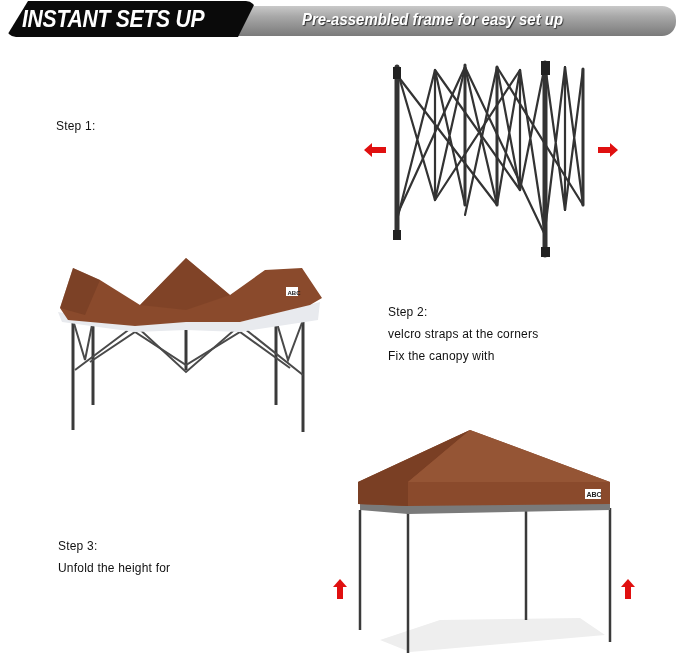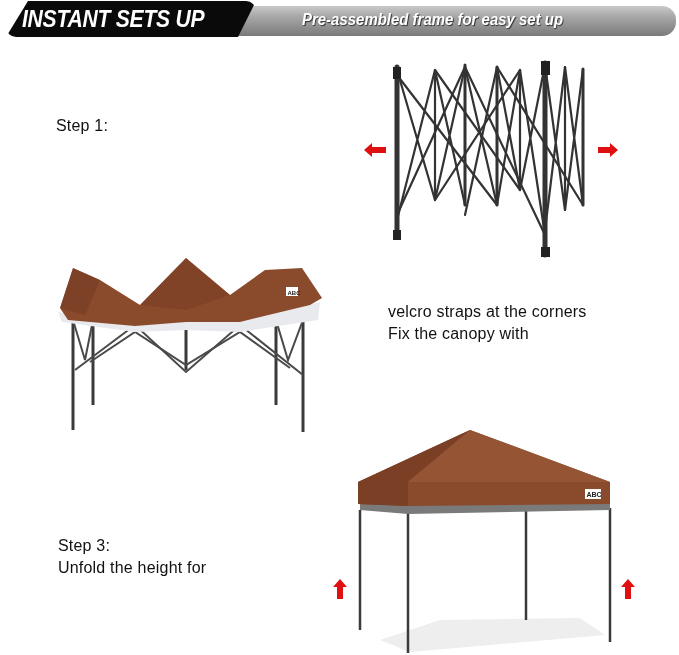--- a/index.html
+++ b/index.html
@@ -24,21 +24,21 @@
     font-size: 23px; color: #ffffff; letter-spacing: -0.3px;
     transform: scaleX(0.92); transform-origin: left center;
   }
   .banner-sub {
     position: absolute; left: 302px; top: 7px; height: 26px; line-height: 26px;
     font-family: "Liberation Sans", sans-serif; font-weight: bold; font-style: italic;
     font-size: 17px; color: #ffffff; text-shadow: 1px 1px 1px #333;
     transform: scaleX(0.88); transform-origin: left center;
   }
 
-  .step { position: absolute; font-size: 16px; line-height: 22px; font-weight: normal; color: #111; letter-spacing: 0.2px; }
+  .step { position: absolute; font-size: 12px; line-height: 22px; font-weight: normal; color: #111; letter-spacing: 0.2px; }
   .step div { white-space: nowrap; }
   .step1 { left: 56px; top: 115px; }
   .step2 { left: 388px; top: 301px; }
   .step3 { left: 58px; top: 535px; }
 
   .illus { position: absolute; }
   .frame-img { left: 355px; top: 55px; width: 270px; height: 210px; }
   .half-img { left: 40px; top: 250px; width: 290px; height: 190px; }
   .full-img { left: 320px; top: 420px; width: 330px; height: 235px; }
 
@@ -52,20 +52,21 @@
   <div class="banner-black"></div>
   <div class="banner-title">INSTANT SETS UP</div>
   <div class="banner-sub">Pre-assembled frame for easy set up</div>
 </div>
 
 <div class="step step1">
   <div>Step 1:</div>
 </div>
 
 <div class="step step2">
+  <div>Step 2:</div>
   <div>velcro straps at the corners</div>
   <div>Fix the canopy with</div>
 </div>
 
 <div class="step step3">
   <div>Step 3:</div>
   <div>Unfold the height for</div>
 </div>
 
 <svg class="illus frame-img" viewBox="0 0 270 210" width="270" height="210">

